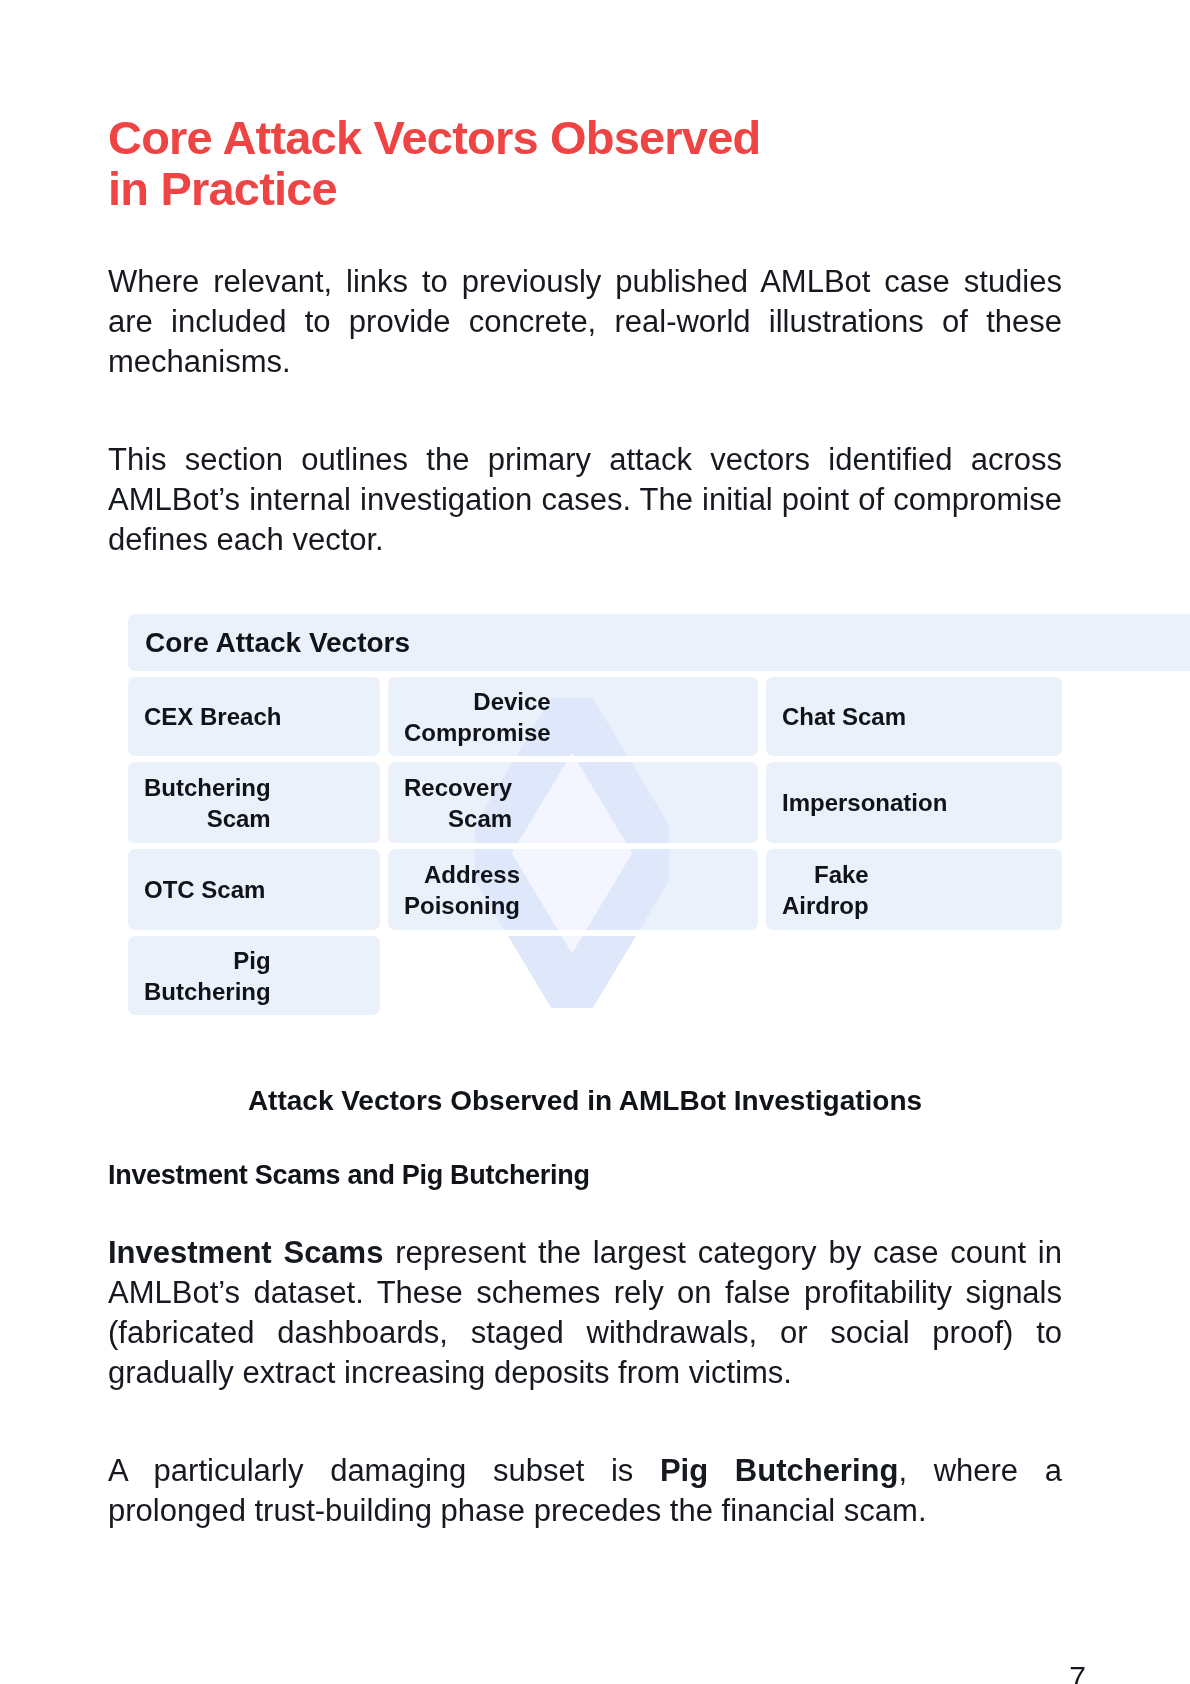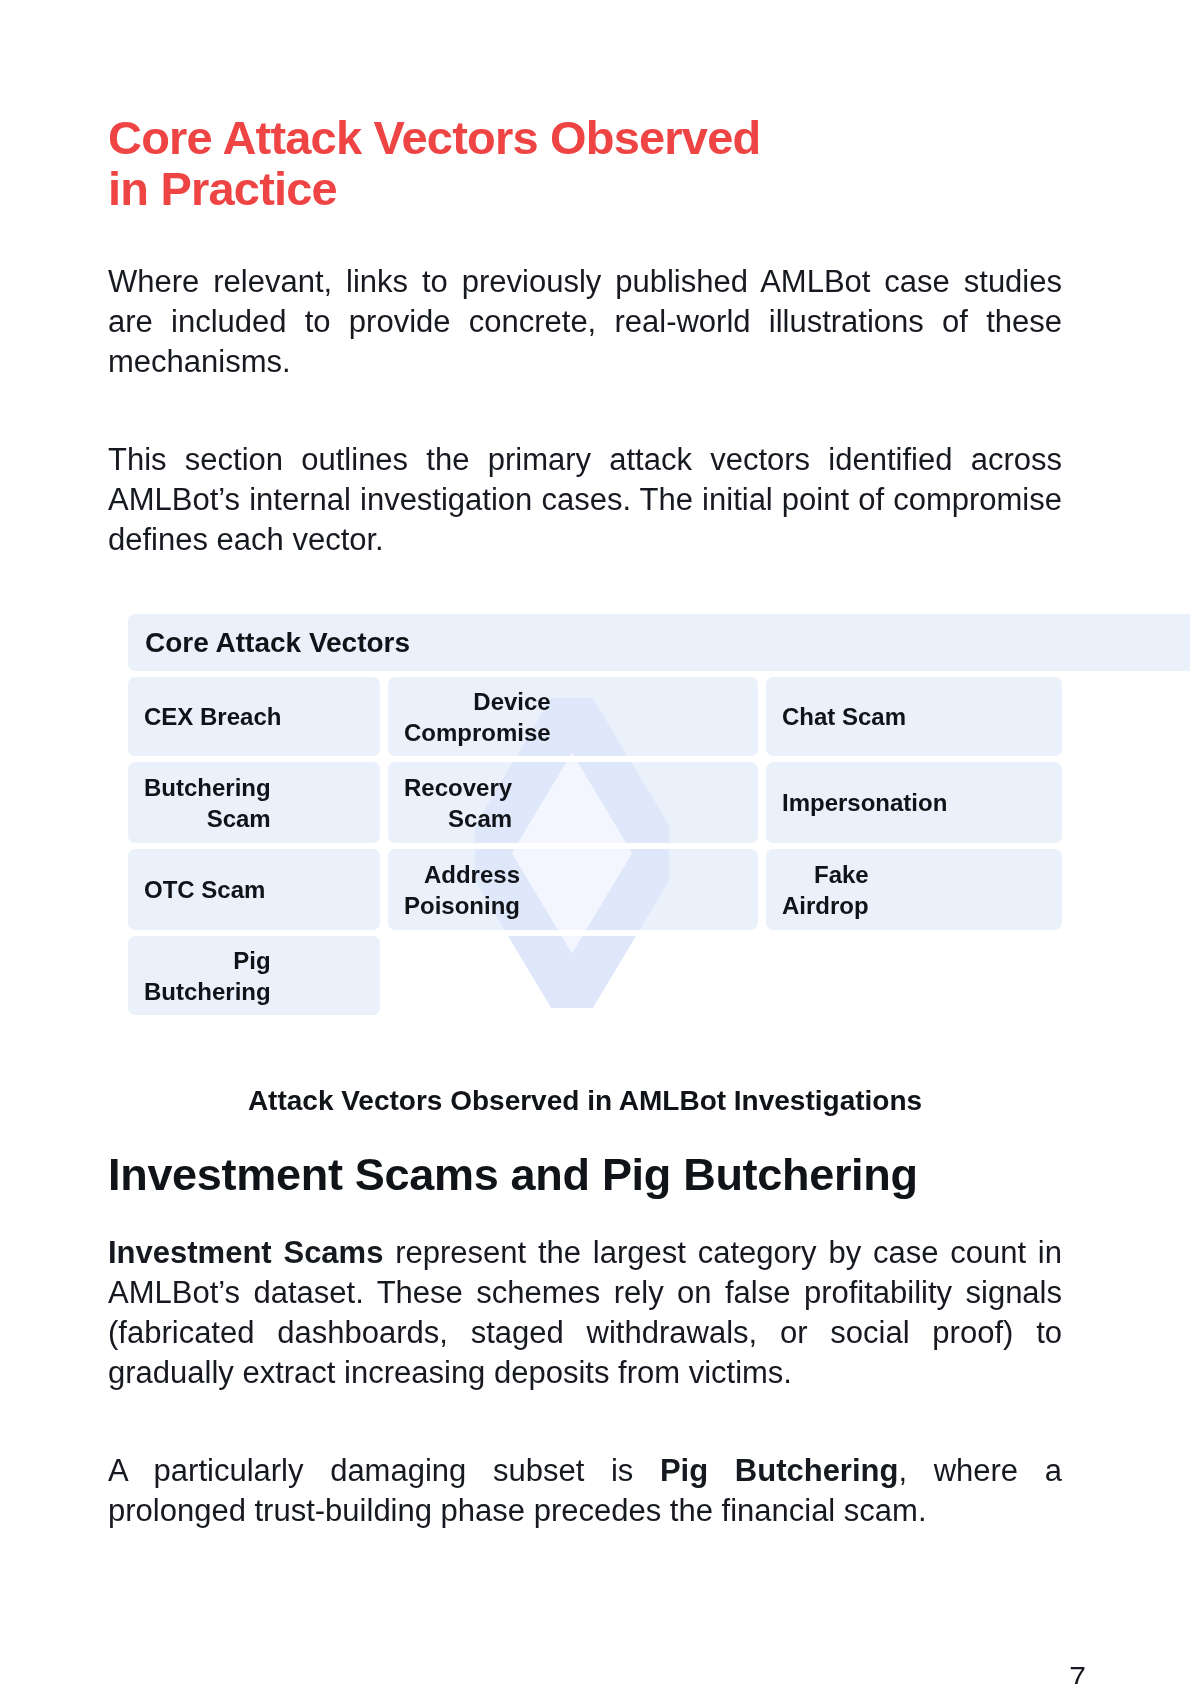--- a/index.html
+++ b/index.html
@@ -102,21 +102,21 @@
   .gap3 { top: 316px; }
   .table-caption {
     margin-top: 70px;
     text-align: center;
     font-size: 28px;
     font-weight: 600;
     color: #101318;
   }
   .section-heading {
     margin: 36px 0 0 0;
-    font-size: 45px;
+    font-size: 27px;
     line-height: 44px;
     font-weight: 700;
     letter-spacing: -0.3px;
     color: #101318;
   }
   .page-number {
     position: absolute;
     top: 1548px;
     right: 104px;
     font-size: 30px;

